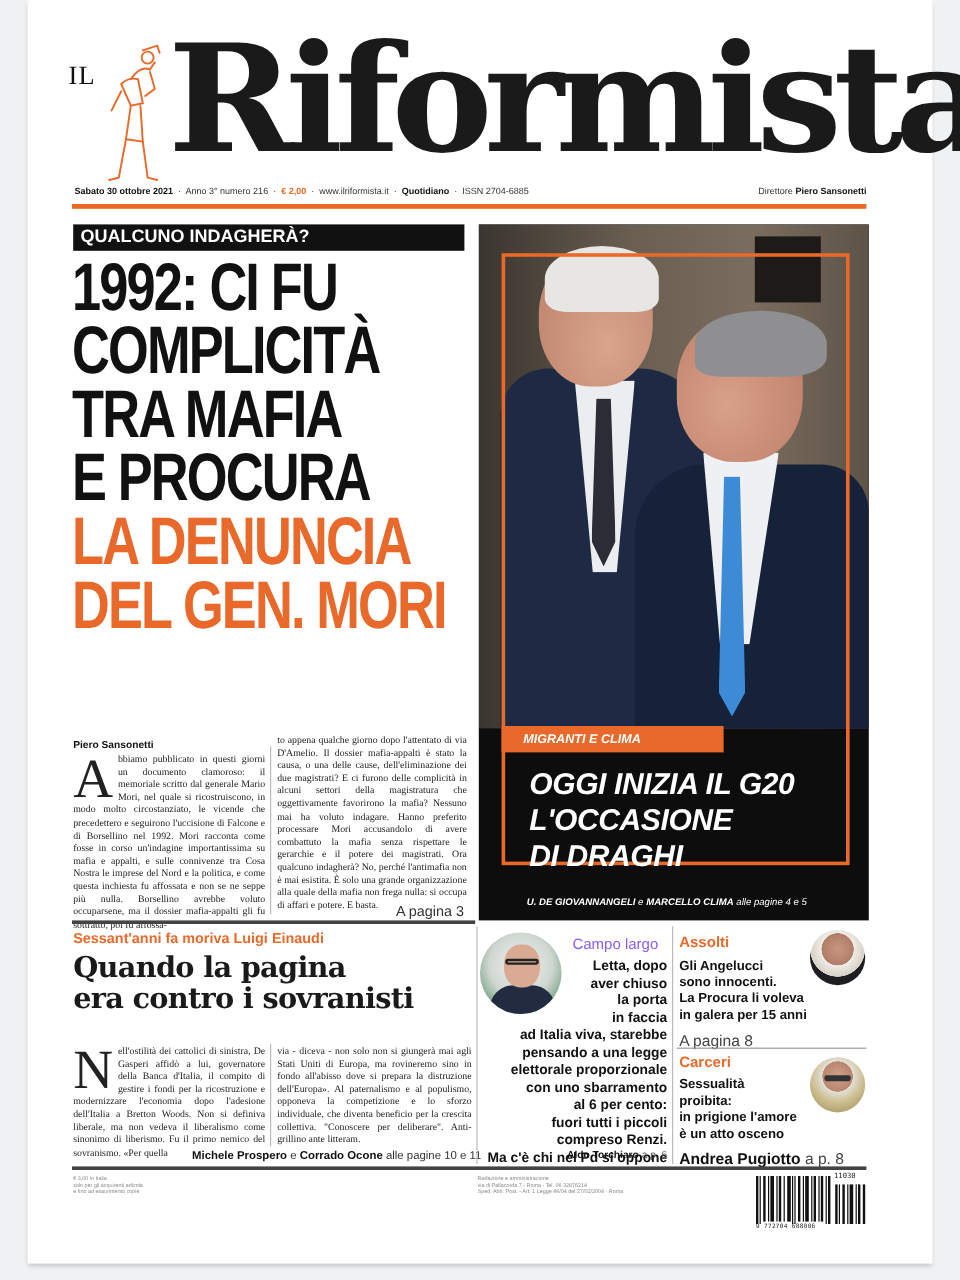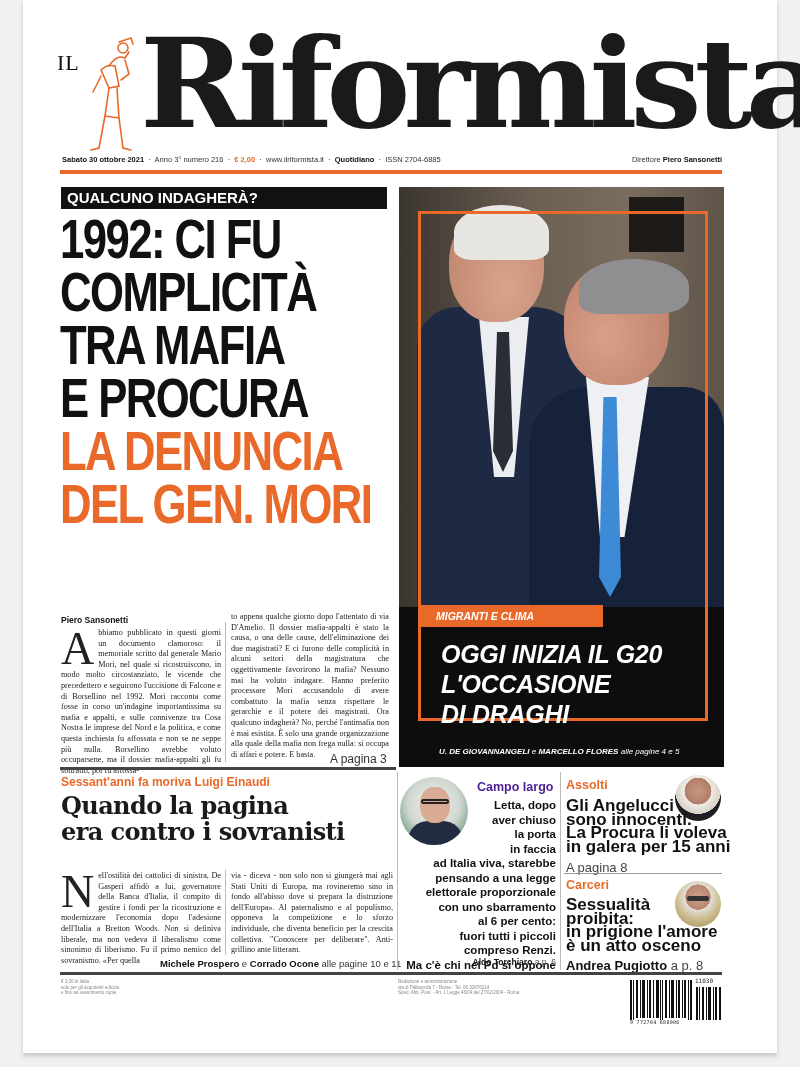--- a/index.html
+++ b/index.html
@@ -89,29 +89,29 @@
   .col3 { left: 61px; top: 871px; width: 160px; }
   .col4 { left: 231px; top: 871px; width: 162px; font-family: Liberation Serif, serif; }
   .authors-b { position: absolute; left: 160px; top: 958px; font-size: 9.5px; white-space: nowrap; color: #333; }
   .authors-b .b { font-weight: bold; color: #111; }
 
   
   .campo-photo { position: absolute; left: 400px; top: 777px; width: 68px; height: 68px; border-radius: 50%; overflow: hidden; background: radial-gradient(circle at 50% 40%, #f3f3f3 0%, #cfd6cf 50%, #2f7a4d 100%); }
   .campo-face { position: absolute; left: 20px; top: 10px; width: 30px; height: 36px; border-radius: 45%; background: #d9ab95; }
   .campo-suit { position: absolute; left: 8px; top: 44px; width: 55px; height: 30px; border-radius: 20px 20px 0 0; background: #222b3f; }
   .campo-glasses { position: absolute; left: 21px; top: 22px; width: 28px; height: 5px; border: 2px solid #222; border-radius: 3px; }
-  .campo-kicker { position: absolute; left: 477px; top: 780px; font-size: 12.5px; font-weight: bold; color: #4c1d95; }
+  .campo-kicker { position: absolute; left: 477px; top: 780px; font-size: 12.5px; font-weight: normal; color: #8b5cf6; }
   .campo-text { position: absolute; left: 400px; top: 798px; width: 156px; font-size: 11.5px; font-weight: bold; line-height: 14.5px; text-align: right; color: #111; }
   .campo-author { position: absolute; left: 400px; top: 957px; width: 156px; text-align: right; font-size: 8.5px; color: #555; }
   .campo-author .b { font-weight: bold; color: #111; }
   .v-divider { position: absolute; width: 1px; background: #bbb; }
 
   
   .side-kicker { position: absolute; font-size: 12.5px; font-weight: bold; color: #e8692a; }
-  .side-text { position: absolute; font-size: 17px; font-weight: bold; line-height: 13.5px; color: #111; }
+  .side-text { position: absolute; font-size: 11px; font-weight: bold; line-height: 13.5px; color: #111; }
   .side-small { position: absolute; font-size: 13px; color: #444; }
   .side-small .b { font-weight: bold; color: #111; }
   .side-photo { position: absolute; width: 46px; height: 46px; border-radius: 50%; overflow: hidden; }
   .sp1 { background: radial-gradient(circle at 50% 35%, #c9977f 0%, #b07e68 35%, #efece6 36%, #d7d1c6 60%, #1d1d22 61%); }
   .sp2 { background: radial-gradient(circle at 50% 35%, #d2a18a 0%, #b8866f 33%, #e2dfd7 34%, #cbbd8e 58%, #9d8a55 100%); }
   .sp-glasses { position: absolute; left: 12px; top: 15px; width: 22px; height: 5px; background: #333; border-radius: 2px; }
   .thin-rule { position: absolute; height: 1px; background: #999; }
 
   
   .footer-rule { position: absolute; left: 60px; top: 972px; width: 662px; height: 3px; background: #444; }
@@ -199,21 +199,21 @@
   <div class="photo-frame"></div>
   <div class="photo-kicker">MIGRANTI E CLIMA</div>
   <div class="photo-headline">
     <div>OGGI INIZIA IL G20</div>
     <div>L'OCCASIONE</div>
     <div>DI DRAGHI</div>
   </div>
   <div class="photo-credits">
     <span class="b">U. DE GIOVANNANGELI</span>
     <span>e</span>
-    <span class="b">MARCELLO FLORES</span>
+    <span class="b">MARCELLO CLIMA</span>
     <span>alle pagine 4 e 5</span>
   </div>
 </div>
 
 <div class="einaudi-kicker">Sessant'anni fa moriva Luigi Einaudi</div>
 <div class="einaudi-title">
   <div>Quando la pagina</div>
   <div>era contro i sovranisti</div>
 </div>
 <div class="col col3">

